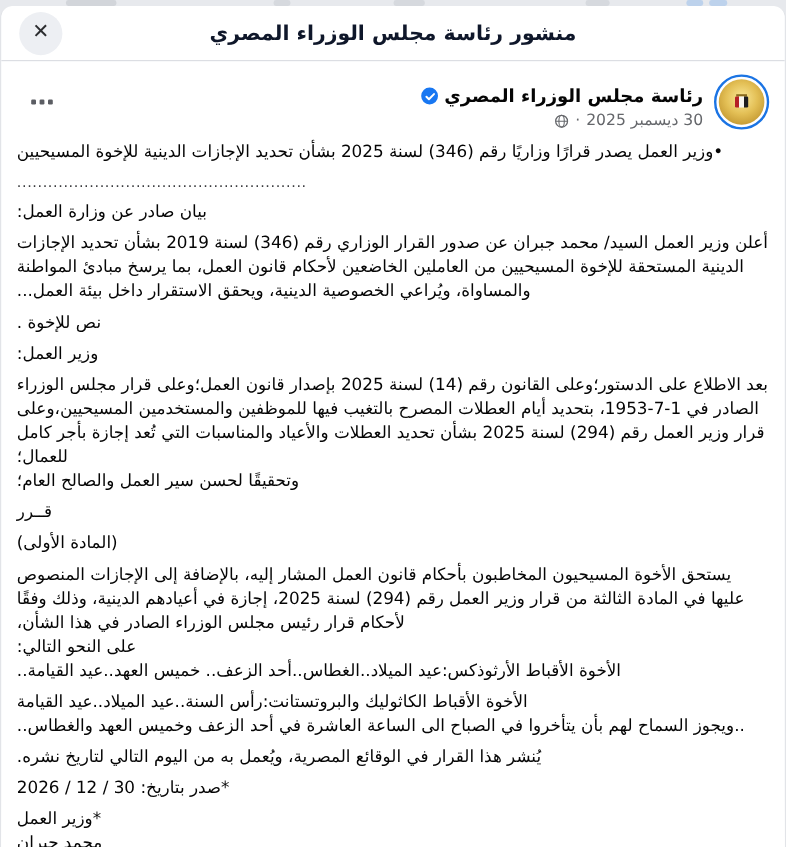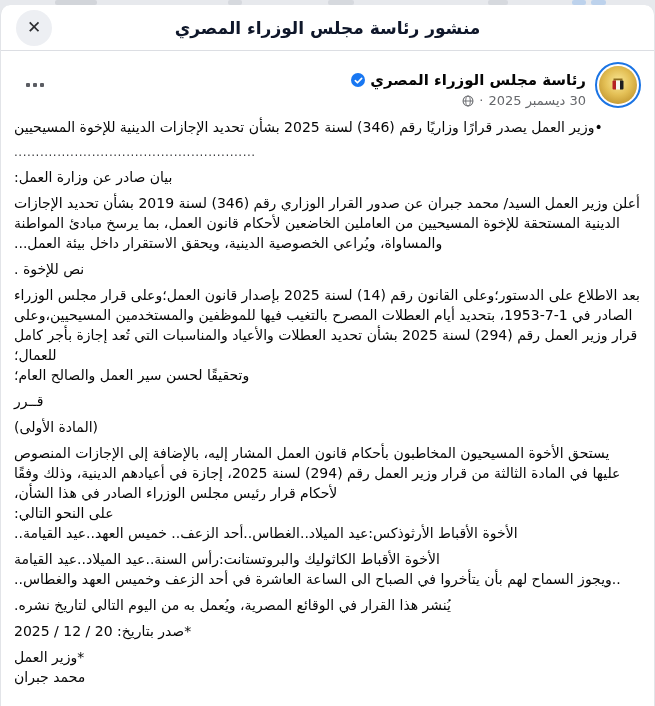--- a/index.html
+++ b/index.html
@@ -127,28 +127,29 @@
       <i></i>
     </button>
   </div>
 
   <div class="post-text">
       <p>•وزير العمل يصدر قرارًا وزاريًا رقم (346) لسنة 2025 بشأن تحديد الإجازات الدينية للإخوة المسيحيين</p>
       <p class="ltr">........................................................</p>
       <p>بيان صادر عن وزارة العمل:</p>
       <p>أعلن وزير العمل السيد/ محمد جبران عن صدور القرار الوزاري رقم (346) لسنة 2019 بشأن تحديد الإجازات الدينية المستحقة للإخوة المسيحيين من العاملين الخاضعين لأحكام قانون العمل، بما يرسخ مبادئ المواطنة والمساواة، ويُراعي الخصوصية الدينية، ويحقق الاستقرار داخل بيئة العمل...</p>
       <p>نص للإخوة .</p>
+      <p>وزير العمل:</p>
       <p>بعد الاطلاع على الدستور؛وعلى القانون رقم (14) لسنة 2025 بإصدار قانون العمل؛وعلى قرار مجلس الوزراء الصادر في 1-7-1953، بتحديد أيام العطلات المصرح بالتغيب فيها للموظفين والمستخدمين المسيحيين،وعلى قرار وزير العمل رقم (294) لسنة 2025 بشأن تحديد العطلات والأعياد والمناسبات التي تُعد إجازة بأجر كامل للعمال؛
 وتحقيقًا لحسن سير العمل والصالح العام؛</p>
       <p>قــرر</p>
       <p>(المادة الأولى)</p>
       <p>يستحق الأخوة المسيحيون المخاطبون بأحكام قانون العمل المشار إليه، بالإضافة إلى الإجازات المنصوص عليها في المادة الثالثة من قرار وزير العمل رقم (294) لسنة 2025، إجازة في أعيادهم الدينية، وذلك وفقًا لأحكام قرار رئيس مجلس الوزراء الصادر في هذا الشأن،
 على النحو التالي:
 الأخوة الأقباط الأرثوذكس:عيد الميلاد..الغطاس..أحد الزعف.. خميس العهد..عيد القيامة..</p>
       <p>الأخوة الأقباط الكاثوليك والبروتستانت:رأس السنة..عيد الميلاد..عيد القيامة
 ..ويجوز السماح لهم بأن يتأخروا في الصباح الى الساعة العاشرة في أحد الزعف وخميس العهد والغطاس..</p>
       <p>يُنشر هذا القرار في الوقائع المصرية، ويُعمل به من اليوم التالي لتاريخ نشره.</p>
-      <p>*صدر بتاريخ: 20 / 12 / 2025</p>
+      <p>*صدر بتاريخ: 30 / 12 / 2026</p>
       <p>*وزير العمل
 محمد جبران</p>
     </div>
 
 </div>
 
 </body></html>

